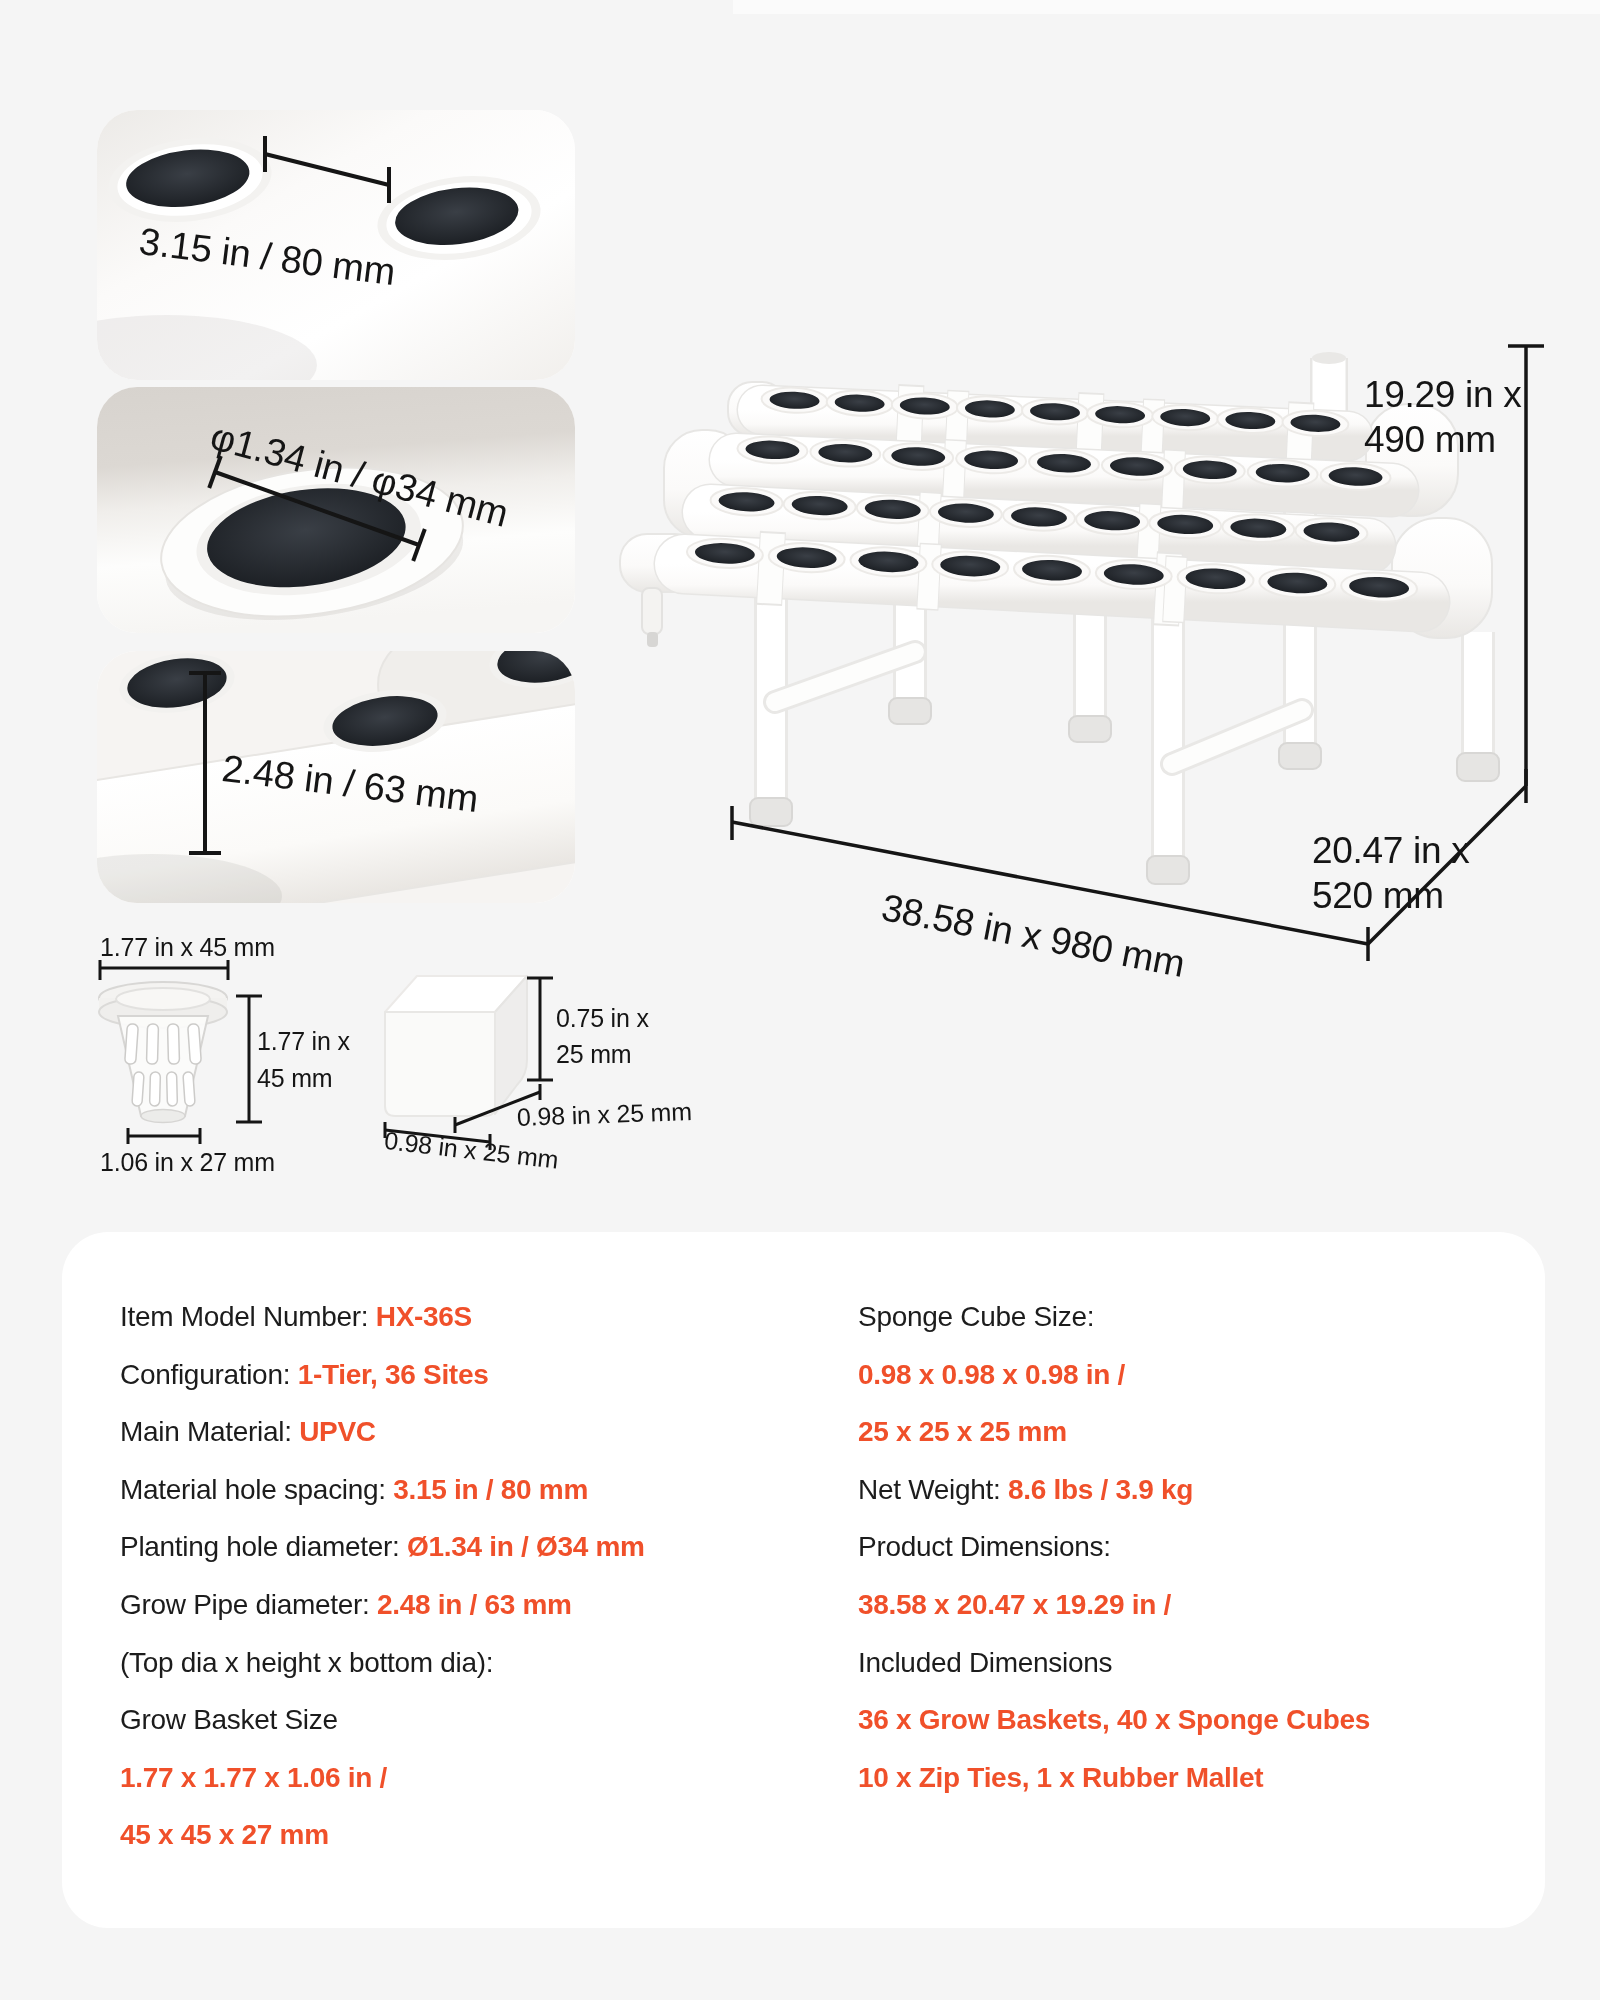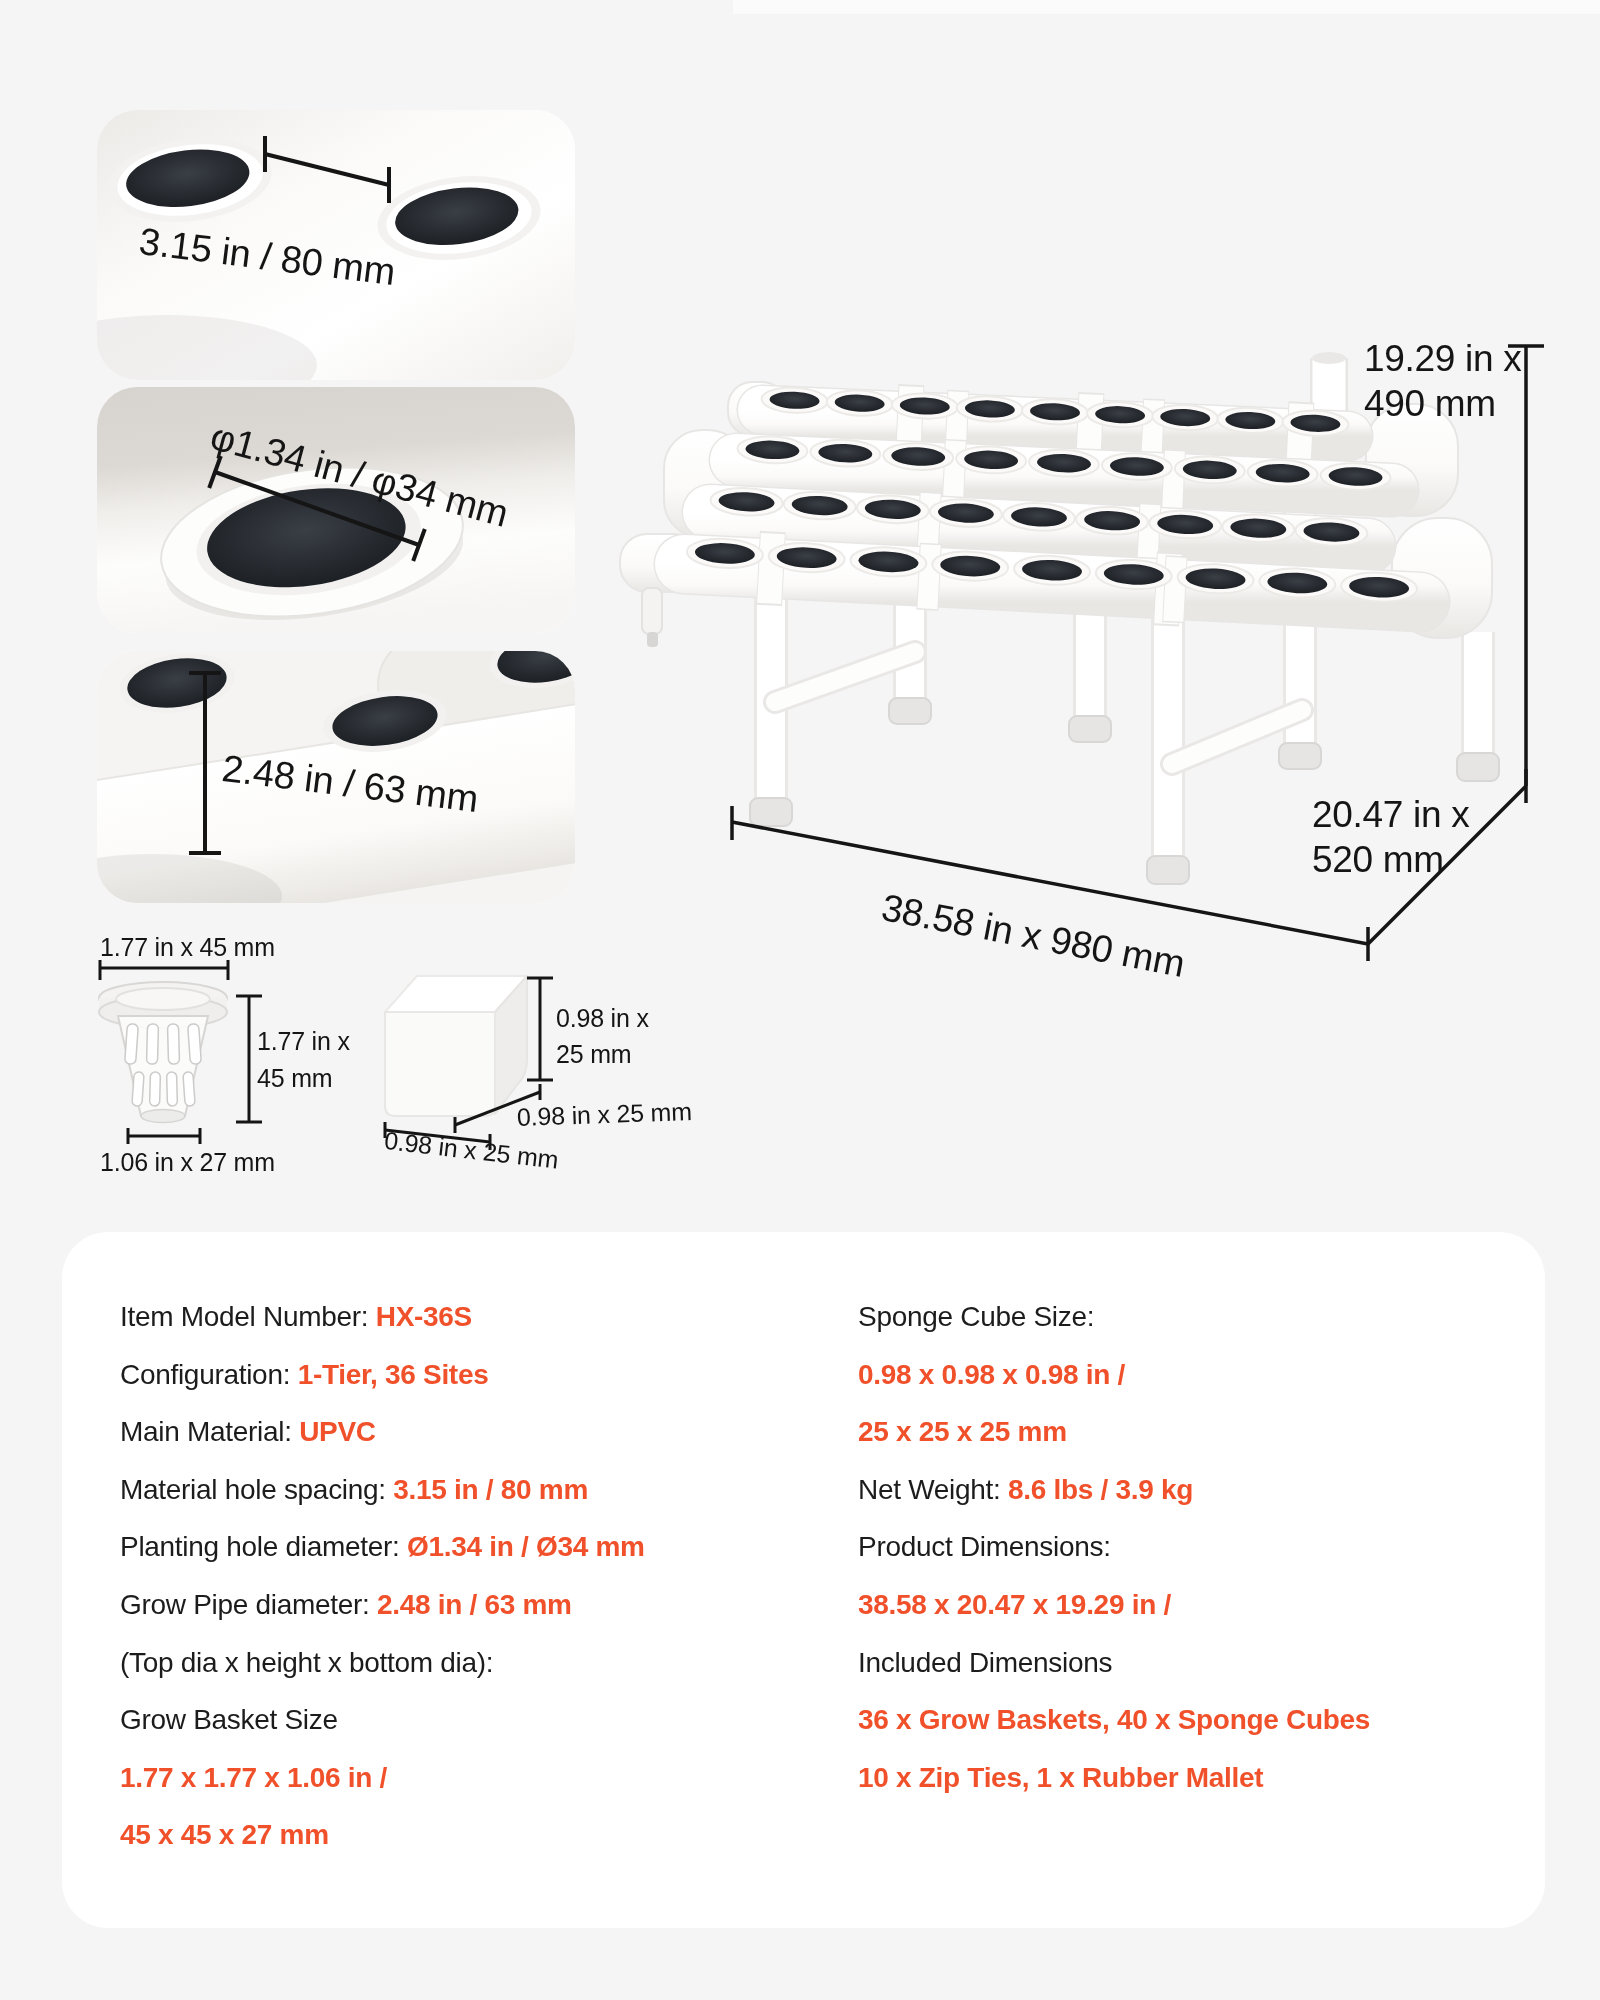--- a/index.html
+++ b/index.html
@@ -2,21 +2,21 @@
 <html><head>
 <meta charset="utf-8">
 <style>
   html,body{margin:0;padding:0;}
   body{width:1600px;height:2000px;position:relative;overflow:hidden;
        background:#f5f5f5;font-family:"Liberation Sans","DejaVu Sans",sans-serif;color:#1a1a1a;}
   .abs{position:absolute;}
   .card{position:absolute;border-radius:40px;overflow:hidden;background:#fff;}
   .card svg{display:block;}
   .callout-label{position:absolute;font-size:38px;color:#151515;white-space:nowrap;letter-spacing:-0.3px;}
-  .dim-label{position:absolute;font-size:37px;line-height:45px;color:#151515;white-space:nowrap;letter-spacing:-0.3px;}
+  .dim-label{position:absolute;font-size:37px;line-height:45px;color:#151515;white-space:nowrap;letter-spacing:-0.3px;margin-top:36px;}
   .small-label{position:absolute;font-size:25px;color:#151515;white-space:nowrap;letter-spacing:-0.2px;}
   .two-line div{white-space:nowrap;}
   #diagram-layer{position:absolute;left:0;top:0;z-index:1;}
   .label-layer{z-index:2;}
   .spec-box{position:absolute;left:62px;top:1232px;width:1483px;height:696px;background:#ffffff;border-radius:46px;z-index:2;}
   .spec-col{position:absolute;top:56px;}
   .spec-col.left{left:58px;}
   .spec-col.right{left:796px;}
   .spec-row{height:57.6px;line-height:57.6px;font-size:28px;white-space:nowrap;}
   .spec-label{color:#1c1c1c;font-weight:400;letter-spacing:-0.3px;}
@@ -371,21 +371,21 @@
 <div class="callout-label label-layer" style="left:886px;top:886px;transform:rotate(10.8deg);transform-origin:left top;">38.58 in x 980 mm</div>
 
 <div class="small-label label-layer" style="left:100px;top:933px;">1.77 in x 45 mm</div>
 <div class="small-label label-layer two-line" style="left:257px;top:1023px;line-height:37px;">
   <div>1.77 in x</div>
   <div>45 mm</div>
 </div>
 <div class="small-label label-layer" style="left:100px;top:1148px;">1.06 in x 27 mm</div>
 
 <div class="small-label label-layer two-line" style="left:556px;top:1000px;line-height:36px;">
-  <div>0.98 in x</div>
+  <div>0.75 in x</div>
   <div>25 mm</div>
 </div>
 <div class="small-label label-layer" style="left:517px;top:1100px;transform:rotate(-2deg);">0.98 in x 25 mm</div>
 <div class="small-label label-layer" style="left:386px;top:1126px;transform:rotate(6.5deg);transform-origin:left top;">0.98 in x 25 mm</div>
 
 <div class="spec-box">
   <div class="spec-col left">
     <div class="spec-row"><span class="spec-label">Item Model Number: </span><span class="spec-value">HX-36S</span></div>
     <div class="spec-row"><span class="spec-label">Configuration: </span><span class="spec-value">1-Tier, 36 Sites</span></div>
     <div class="spec-row"><span class="spec-label">Main Material: </span><span class="spec-value">UPVC</span></div>

